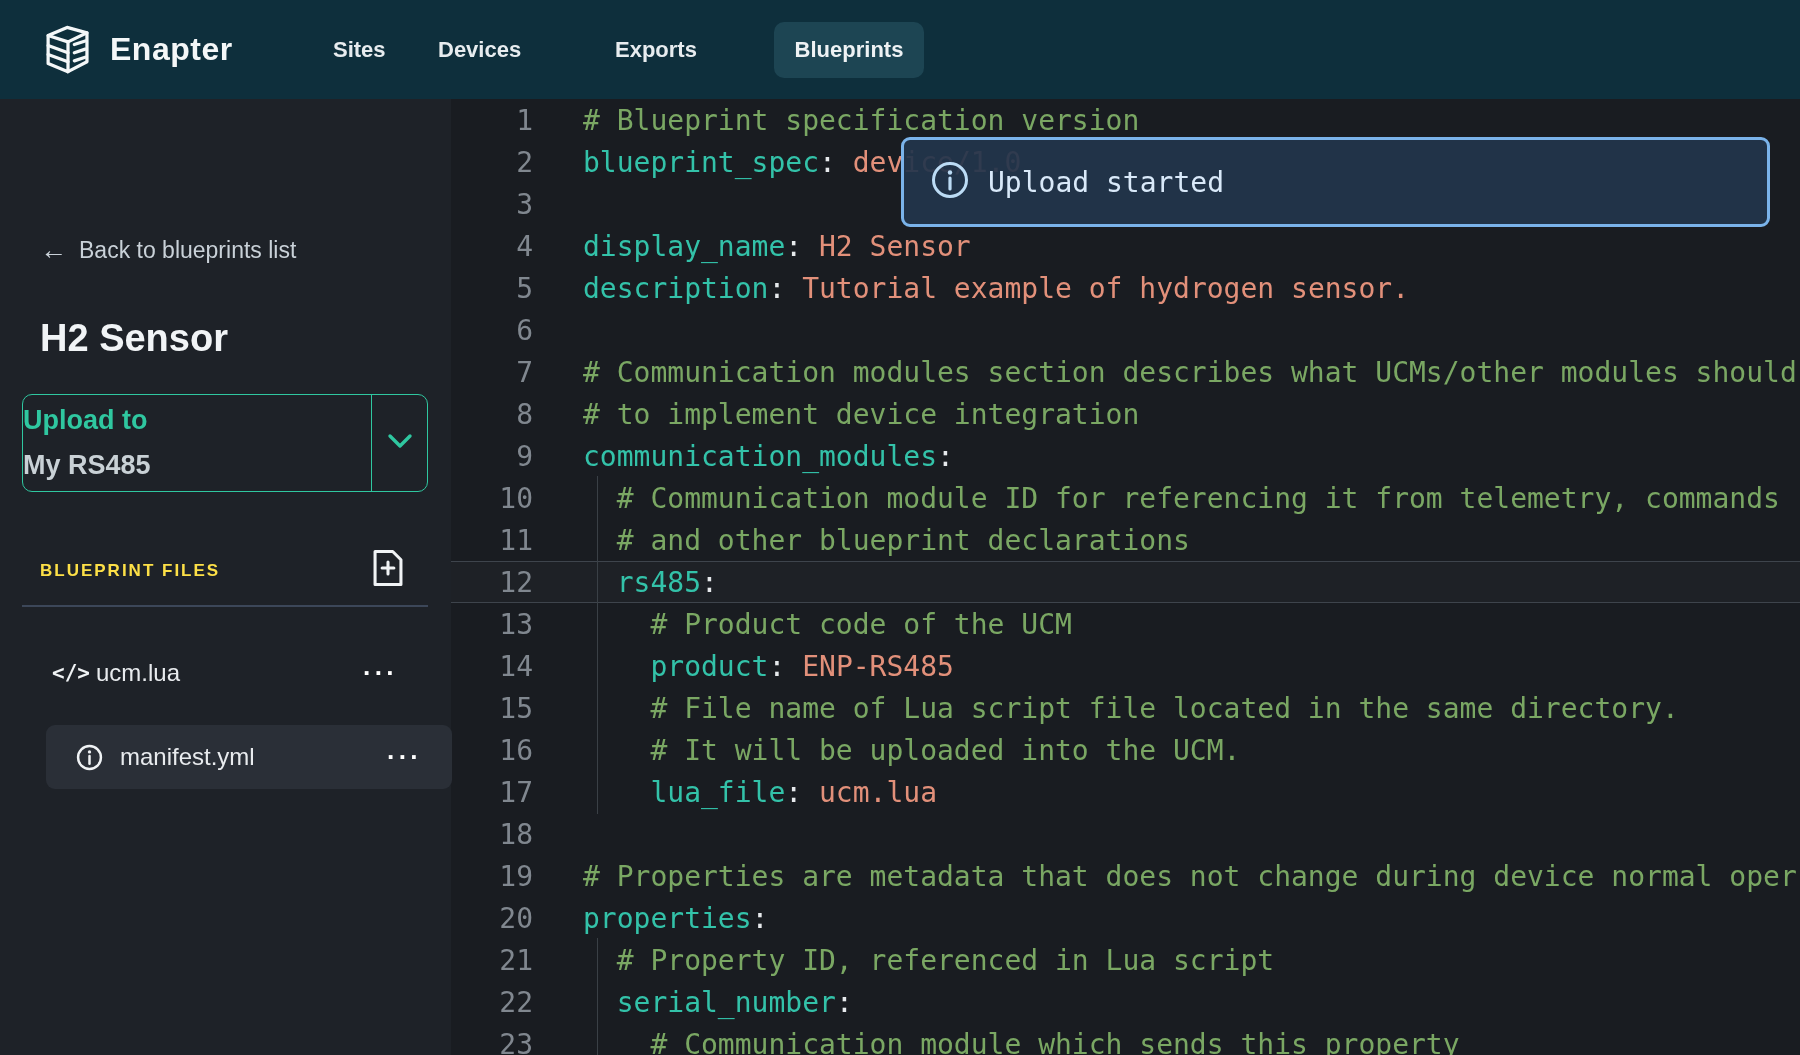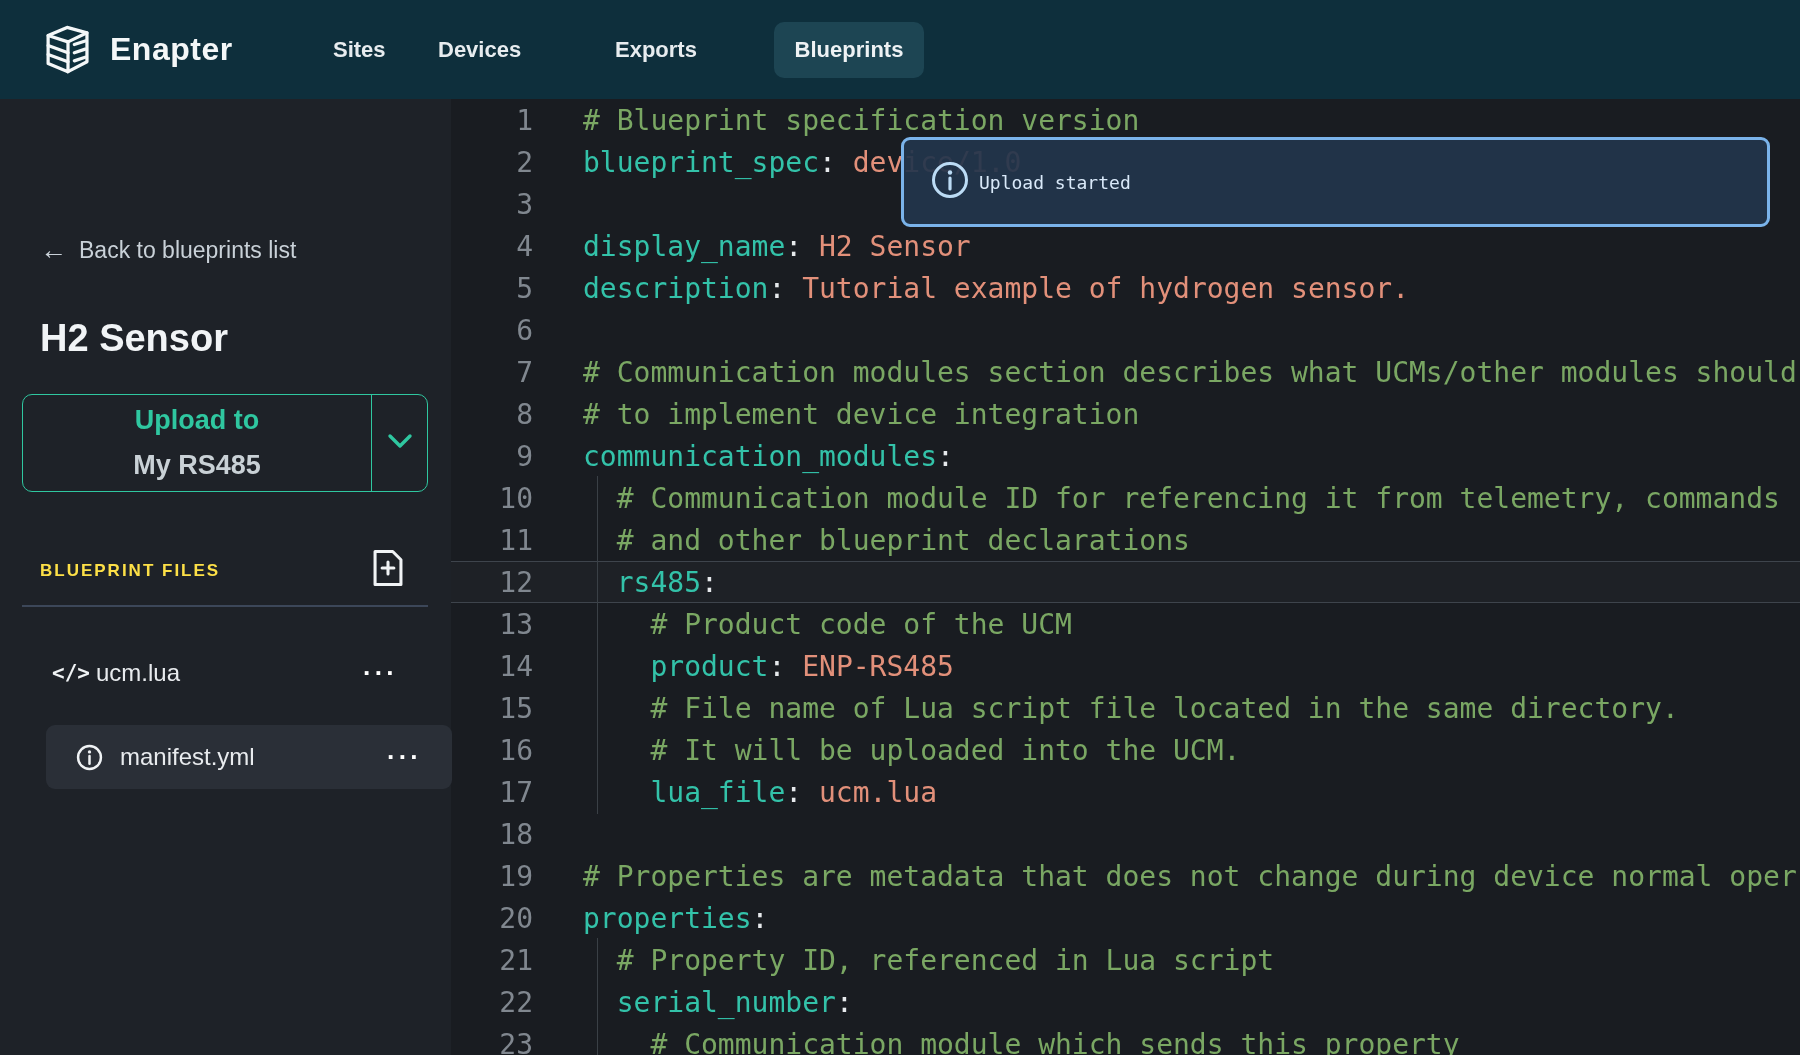--- a/index.html
+++ b/index.html
@@ -26,21 +26,21 @@
   .sidebar { position:absolute; left:0; top:99px; width:451px; bottom:0;
              background:var(--sidebar,#1e2228); z-index:10; }
   .back-link { position:absolute; left:40px; top:138px; display:flex; align-items:center;
                color:#c9d1d8; font-size:23px; cursor:pointer; }
   .back-link .arr { font-size:27px; margin-right:12px; line-height:1; }
   .page-title { position:absolute; left:40px; top:218px; color:#f1f4f6;
                 font-size:38px; font-weight:bold; }
   .upload-btn { position:absolute; left:22px; top:295px; width:406px; height:98px;
                 border:1.5px solid var(--accent,#2fbf9f); border-radius:10px;
                 display:flex; cursor:pointer; overflow:hidden; }
-  .upload-main { width:348px; display:flex; flex-direction:column; align-items:center;
+  .upload-main { width:348px; display:flex; flex-direction:column; 
                  justify-content:center; gap:14px; }
   .upload-line1 { color:var(--accent,#2fbf9f); font-size:27px; font-weight:bold; }
   .upload-line2 { color:#c9d1d6; font-size:27px; font-weight:bold; }
   .upload-caret { flex:1; border-left:1.5px solid var(--accent,#2fbf9f);
                   display:flex; align-items:center; justify-content:center; }
   .files-header { position:absolute; left:40px; top:462px; color:#fde047; font-size:17px;
                   font-weight:bold; letter-spacing:2px; }
   .add-file { position:absolute; left:368px; top:450px; width:40px; height:42px;
               display:flex; align-items:center; justify-content:center; cursor:pointer; }
   .files-divider { position:absolute; left:22px; top:506px; width:406px; height:0;
@@ -76,21 +76,21 @@
   .tok-value   { color:var(--value,#e2907a); }
   .tok-punct   { color:var(--punct,#e6e9ec); }
   .tok-plain   { color:#dfe3e6; }
 
   
   .toast { position:absolute; left:901px; top:137px; width:869px; height:90px;
            background:rgba(34,53,75,0.93); border:3px solid var(--toast-border,#7ab3ea);
            border-radius:9px; display:flex; align-items:center; padding-left:26px;
            z-index:40; }
   .toast-msg { color:#d9e9f9; font-family:"DejaVu Sans Mono", monospace;
-               font-size:18px; margin-left:9px; }
+               font-size:28px; margin-left:18px; }
 </style>
 </head>
 <body>
 
 <div class="topbar">
   <div class="brand">
     <span>
       <svg width="56" height="62" viewBox="0 0 62 66" fill="none" stroke="#f4f7f8" stroke-width="3.6" stroke-linejoin="round" stroke-linecap="round">
         <path d="M9 17 L30 8 L52 14 L31 24 Z"></path>
         <path d="M9 17 L9 48 L31 57 L31 24"></path>

